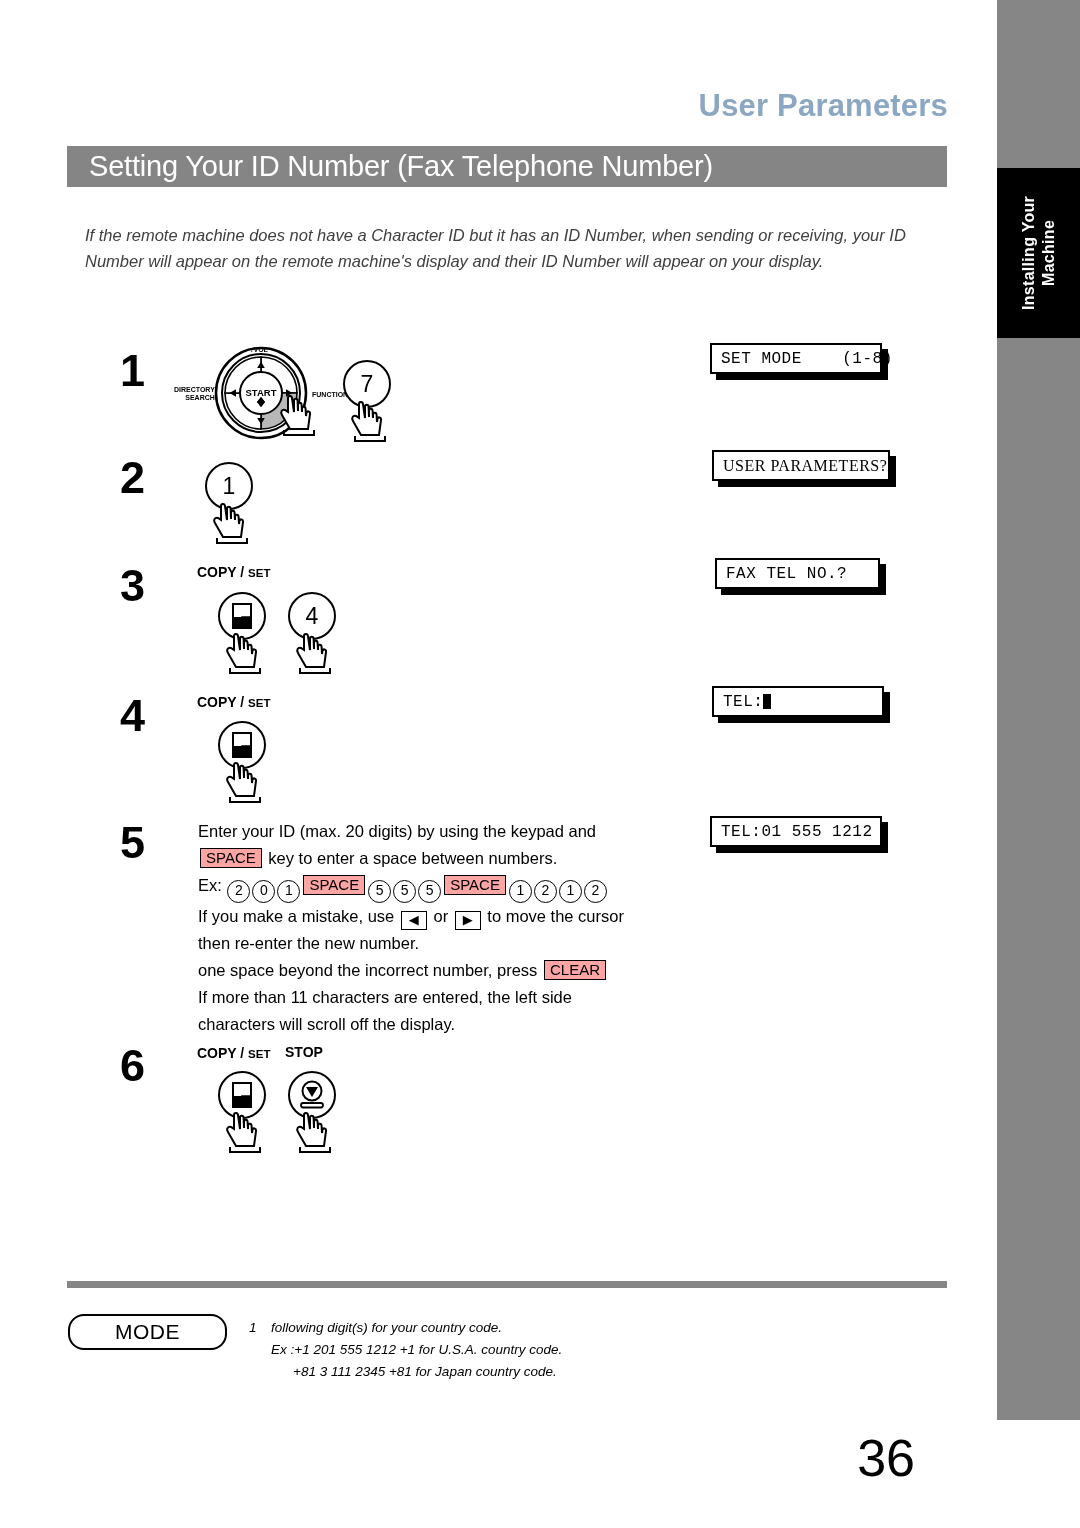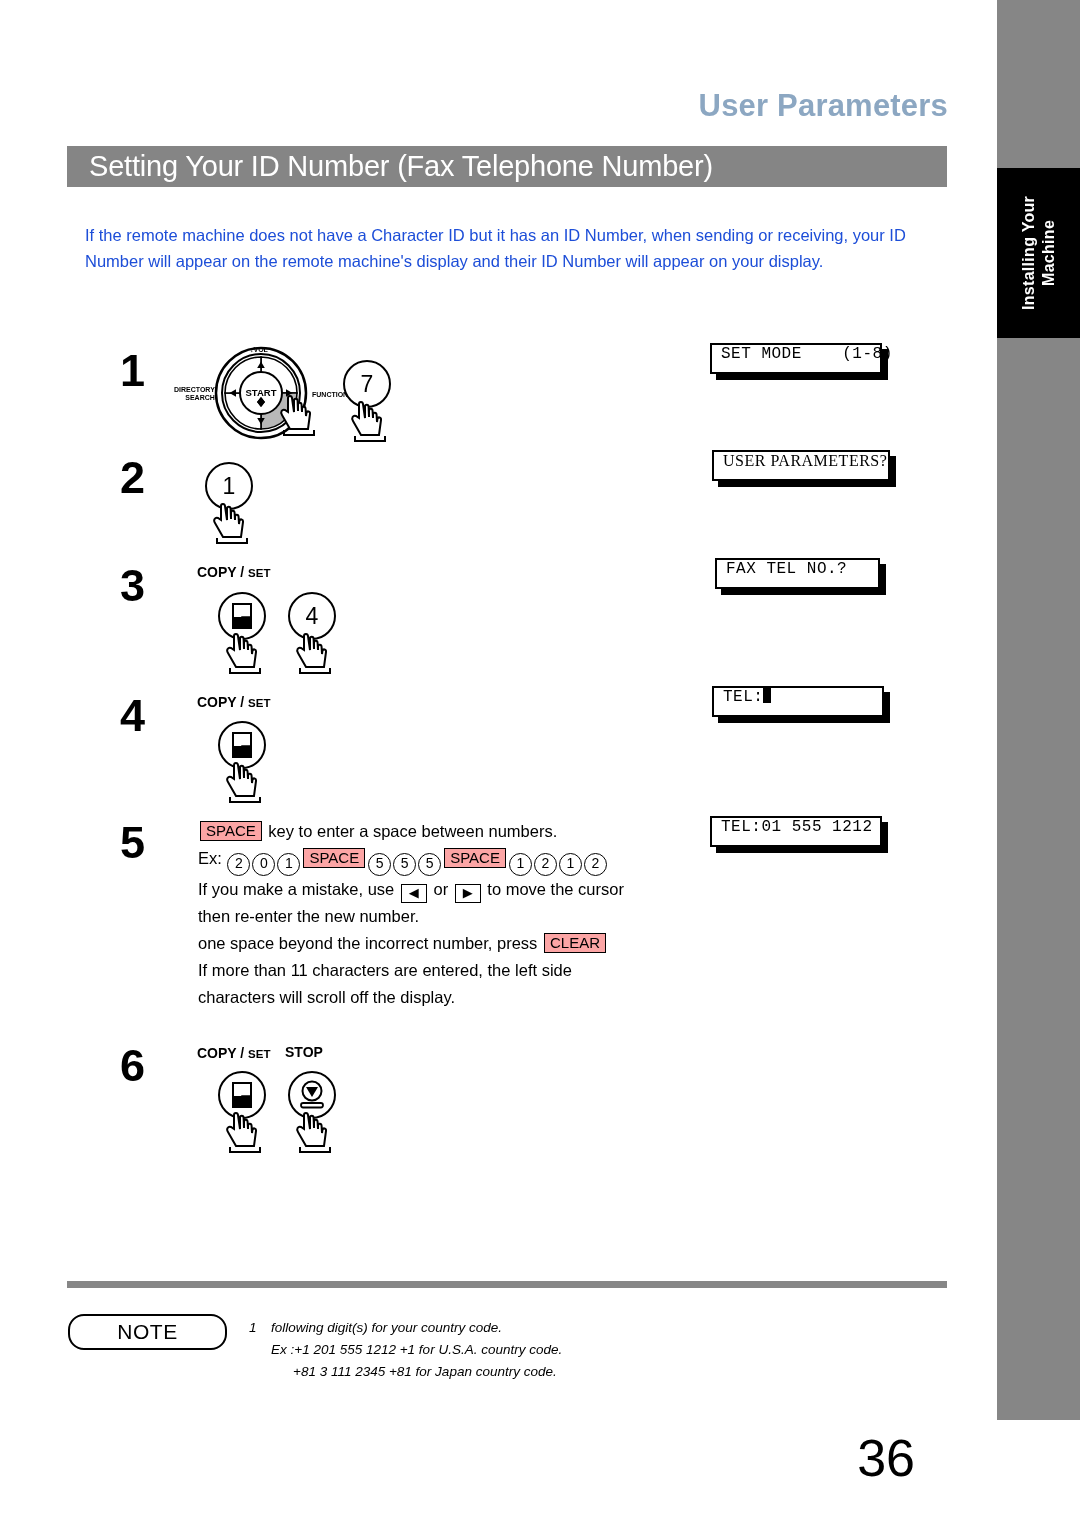--- a/index.html
+++ b/index.html
@@ -54,21 +54,22 @@
     font-size:29px; font-weight:normal;
     padding-left:22px;
     letter-spacing:-.2px;
     white-space:nowrap;
   }
   
   .para{
     position:absolute;
     font-size:16.5px;
     line-height:26px;
-    color:#1d4ed8;
+    color:#404040;
+    font-style:italic;
   }
   #intro{ left:85px; top:222px; width:855px; }
   #suggest{ left:85px; top:310px; width:855px; }
 
   
   .step-num{
     position:absolute;
     font-size:45px; font-weight:bold; color:#000;
     line-height:1;
   }
@@ -96,21 +97,21 @@
   .npad-label{ position:absolute; font-size:7px; font-weight:bold; color:#000;
                line-height:1.15; white-space:nowrap; }
 
   
   .lcd{
     position:absolute;
     border:2px solid #000; background:#fff;
     box-shadow:6px 6px 0 0 #000;
     font-family:"Liberation Mono","DejaVu Sans Mono",monospace;
     font-size:16px; color:#000;
-    display:flex; 
+    display:flex; align-items:center;
     padding:0 9px; box-sizing:border-box;
     height:31px;
     white-space:pre;
     letter-spacing:.5px;
   }
   .cursorblk{
     display:inline-block; width:8px; height:15px; background:#000;
     vertical-align:-2px;
   }
 
@@ -275,20 +276,21 @@
   <svg class="hand" style="left:223px; top:759px;" viewBox="0 0 44 44">
     <path d="M11 6 L11 20 L8 18 C5 17 3 20 5 23 L13 37 L31 37 L33 22 C33.4 19 30 18.5 29.4 21 L29 24 L28.6 17 C28.4 14 25 14.3 25 17 L25 20 L24.6 13 C24.4 10 21 10.3 21 13 L21 19 L20.6 9 C20.5 6 17 6 17 9 L17 20 L15 6 C14.6 3 11 3.5 11 6 Z" fill="#fff" stroke="#000" stroke-width="2"></path>
     <path d="M7 38 L7 43 L37 43 L37 38" fill="none" stroke="#000" stroke-width="2"></path>
   </svg>
   <div class="lcd" style="left:712px; top:686px; width:172px;">
     <span>TEL:</span><span class="cursorblk"></span>
   </div>
 
   <div class="step-num" style="left:120px; top:820px;">5</div>
   <div id="step5-text">
+    <div>Enter your ID (max. 20 digits) by using the keypad and</div>
     <div>
       <span class="keycap">SPACE</span>
       <span>key to enter a space between numbers.</span>
     </div>
     <div>
       <span>Ex:</span>
       <span id="ex-keys"><span class="circkey">2</span><span class="circkey">0</span><span class="circkey">1</span><span class="keycap">SPACE</span><span class="circkey">5</span><span class="circkey">5</span><span class="circkey">5</span><span class="keycap">SPACE</span><span class="circkey">1</span><span class="circkey">2</span><span class="circkey">1</span><span class="circkey">2</span></span>
     </div>
     <div>
       <span>If you make a mistake, use</span>
@@ -331,21 +333,21 @@
       <polygon points="8,7 20,7 14,17" fill="#000"></polygon>
       <rect x="3" y="23" width="22" height="4.5" rx="2.2" fill="#fff" stroke="#000" stroke-width="1.8"></rect>
     </svg>
   </div>
   <svg class="hand" style="left:293px; top:1109px;" viewBox="0 0 44 44">
     <path d="M11 6 L11 20 L8 18 C5 17 3 20 5 23 L13 37 L31 37 L33 22 C33.4 19 30 18.5 29.4 21 L29 24 L28.6 17 C28.4 14 25 14.3 25 17 L25 20 L24.6 13 C24.4 10 21 10.3 21 13 L21 19 L20.6 9 C20.5 6 17 6 17 9 L17 20 L15 6 C14.6 3 11 3.5 11 6 Z" fill="#fff" stroke="#000" stroke-width="2"></path>
     <path d="M7 38 L7 43 L37 43 L37 38" fill="none" stroke="#000" stroke-width="2"></path>
   </svg>
 
   <div id="note-rule"></div>
-  <div id="note-badge">NOTE</div>
+  <div id="note-badge">MODE</div>
   <div id="note-body">
     <span class="num">1</span>
     <span class="ntxt">following digit(s) for your country code.</span>
     <span class="ntxt">Ex :+1 201 555 1212    +1 for U.S.A. country code.</span>
     <span class="ntxt" style="margin-left:44px;">+81 3 111 2345      +81 for Japan country code.</span>
   </div>
 
   <div id="pagenum">36</div>
 </div>
 

